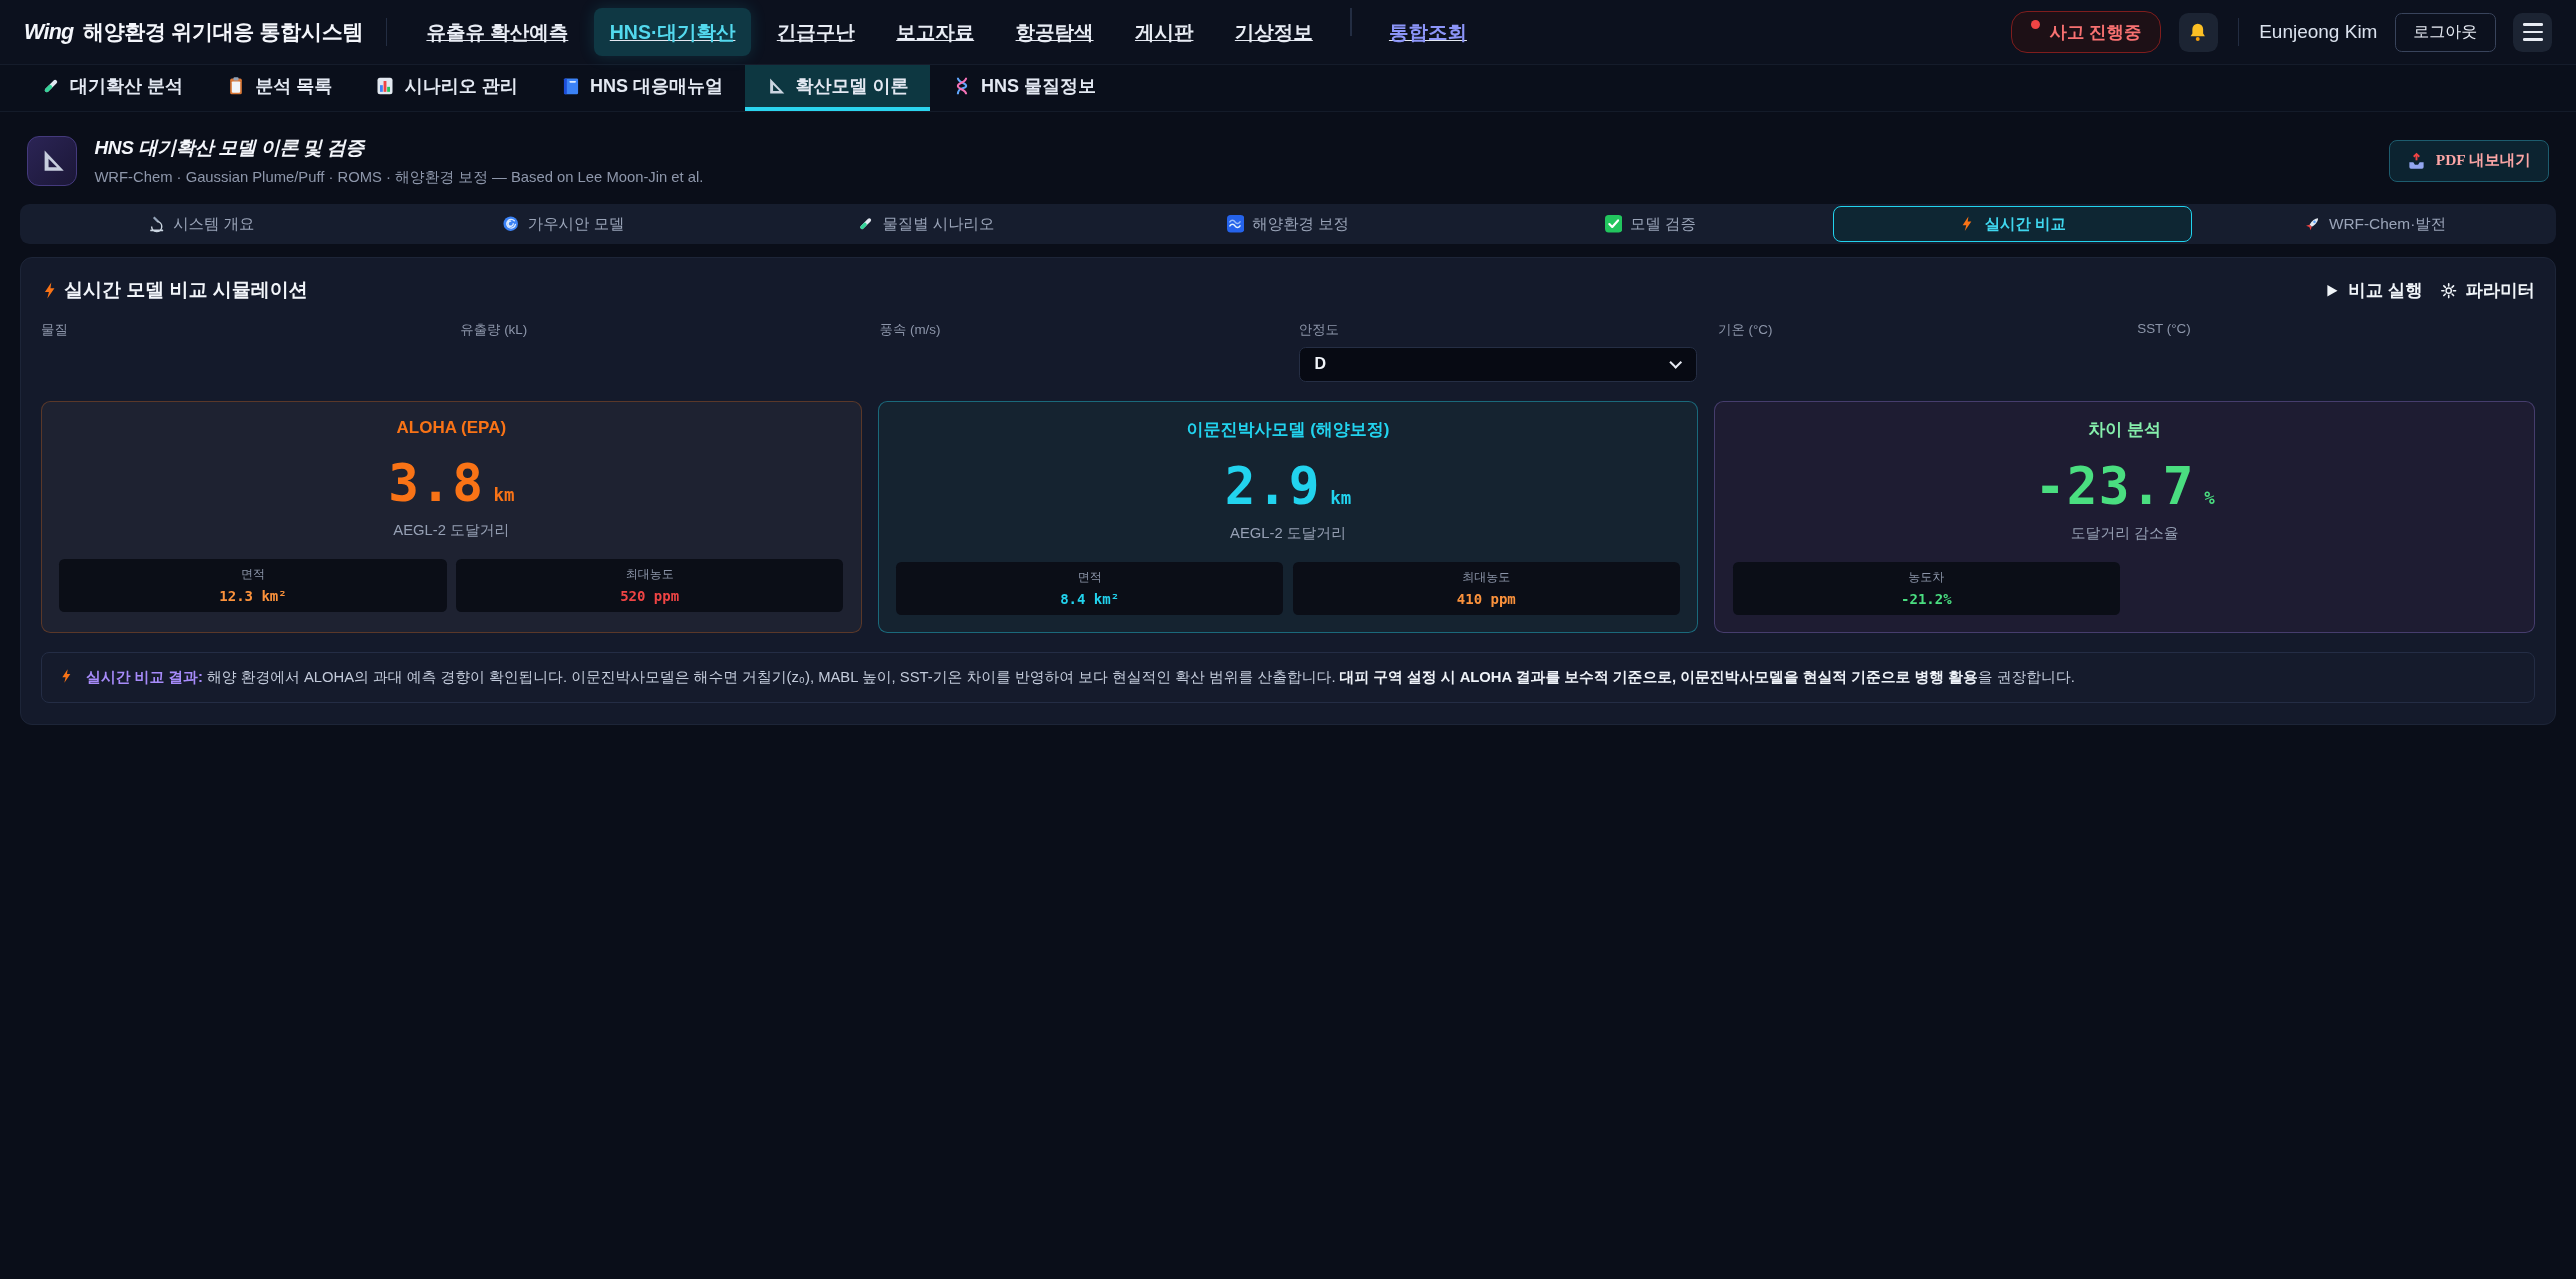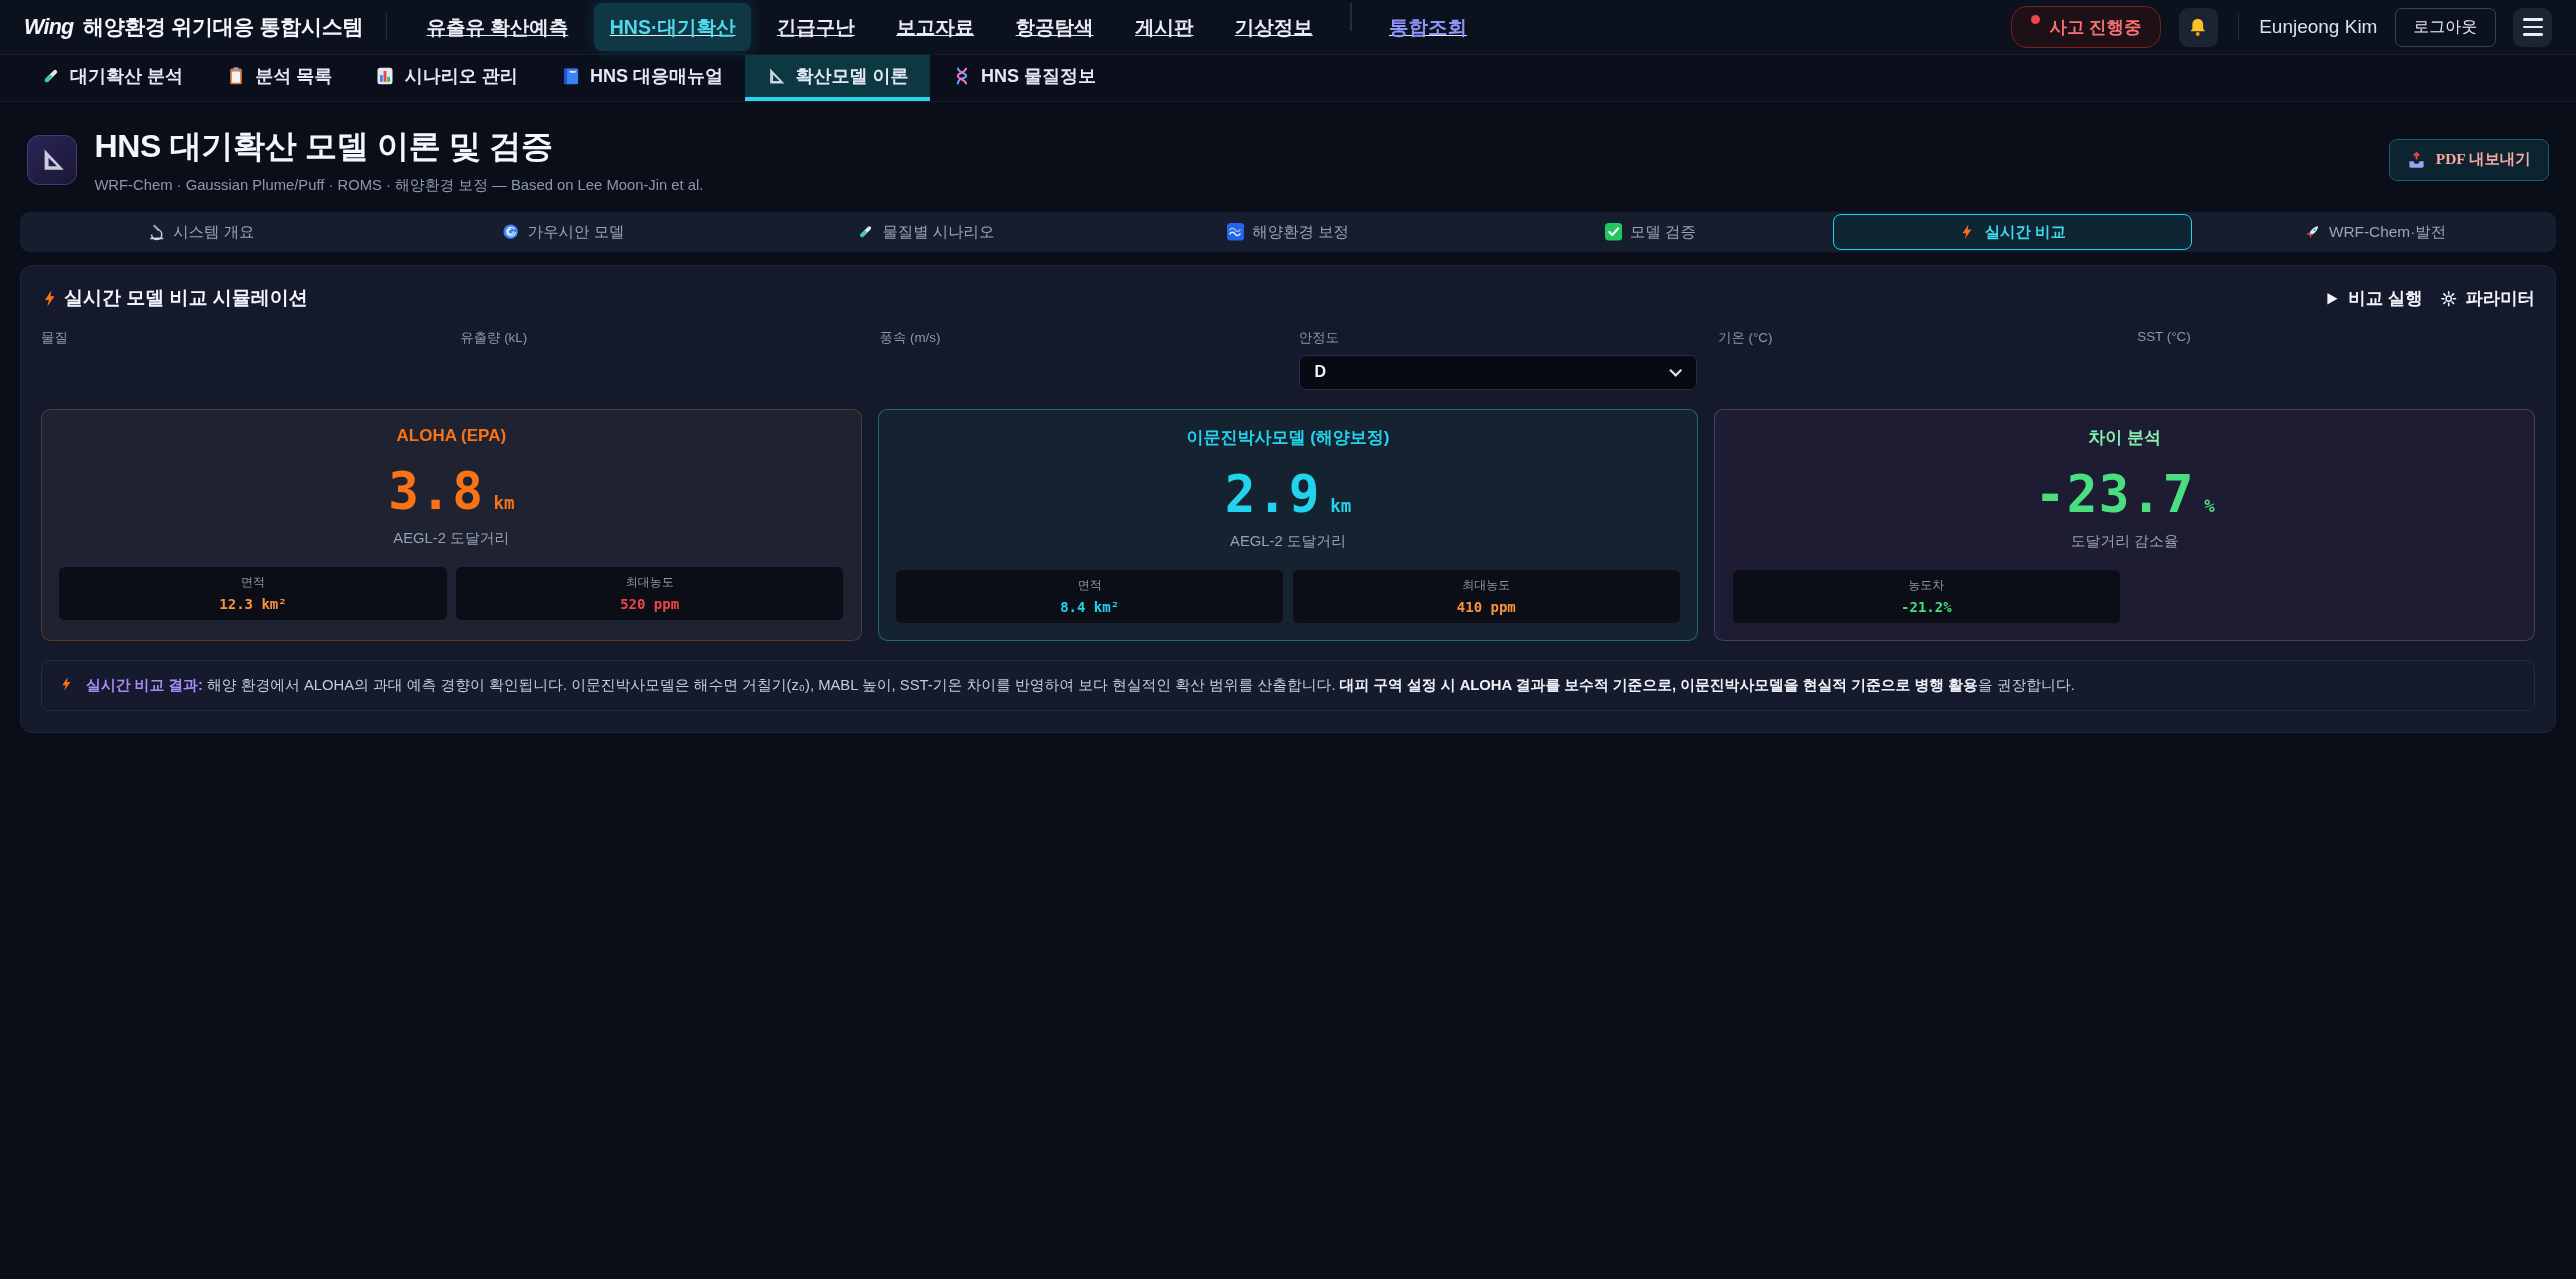--- a/index.html
+++ b/index.html
@@ -2,21 +2,21 @@
 <html style="font-size:10.7px"><head>
 <meta charset="utf-8">
 <style>
   * { margin:0; padding:0; box-sizing:border-box; }
   html,body { background:#070a12; }
   body { width:2576px; height:1279px; overflow:hidden;
          font-family:"Liberation Sans", sans-serif; color:#e5e9f2; }
   .page { width:2576px; height:1279px; background:#0a0e19; position:relative; }
 
   
-  .topbar { height:55px; display:flex; align-items:center; padding:0 24px;
+  .topbar { height:65px; display:flex; align-items:center; padding:0 24px;
             background:#0c111e; border-bottom:1.3px solid #151c2b; }
   .brand { display:flex; align-items:center; gap:9.4px; }
   .logo { font-style:italic; font-weight:800; font-size:21.5px; color:#f4f6fb; letter-spacing:-0.7px; }
   .brand-title { font-weight:800; font-size:21px; color:#f4f6fb; letter-spacing:-0.3px; }
   .vsep { width:1.3px; height:28px; background:#232d42; margin:0 23px; flex:none; }
   .main-nav { display:flex; gap:9.4px; flex:1;text-decoration:underline; }
   .nav-item { font-size:19.5px; font-weight:700; color:#e8ecf4; padding:10.7px 16px; border-radius:8px;
               cursor:pointer; white-space:nowrap; }
   .nav-item.active { background:#0f3844; color:#53d9ee; box-shadow:0 0 16px rgba(34,211,238,.15); }
   .nav-item.accent { color:#8c95f9; }
@@ -39,21 +39,21 @@
   .subtab { display:flex; align-items:center; gap:9.4px; padding:0 21.5px; font-size:18px; font-weight:700;
             color:#e3e8f2; cursor:pointer; border-bottom:4px solid transparent; }
   .subtab.active { background:#0d3741; border-bottom-color:#2bd4ee; }
 
   
   .page-head { display:flex; align-items:center; justify-content:space-between; padding:23px 27px 17.4px; }
   .head-left { display:flex; align-items:center; gap:17.4px; }
   .head-icon { width:50px; height:50px; border-radius:12px; border:1.3px solid #443a7d;
                background:linear-gradient(135deg,#2b2455,#1b1737); display:flex; align-items:center;
                justify-content:center; }
-  .page-title { font-size:32px; font-weight:800; color:#f4f6fb; letter-spacing:-0.3px; }
+  .page-title { font-size:19px; font-weight:800; color:#f4f6fb; letter-spacing:-0.3px;font-style:italic; }
   .page-subtitle { font-size:14.8px; color:#8e97ab; margin-top:6.7px; }
   .pdf-btn { display:flex; align-items:flex-end; gap:9.4px; border:1.3px solid #1d5c6e; background:#0c2330;
              color:#fca5a5; border-radius:8px; padding:9.4px 17.4px; font-size:15.4px; font-weight:700;
              cursor:pointer; font-family:Liberation Serif, serif; }
 
   
   .strip { margin:0 20px; background:#161d2e; border-radius:9.4px; height:40px; display:flex; }
   .strip-tab { flex:1; display:flex; align-items:center; justify-content:center; gap:8px; font-size:15.4px;
                color:#9aa4b8; cursor:pointer; border:1.3px solid transparent; border-radius:8px; margin:2px; }
   .strip-tab.active { border-color:#22d3ee; background:#0e2633; color:#3fd6ee; font-weight:700; }

